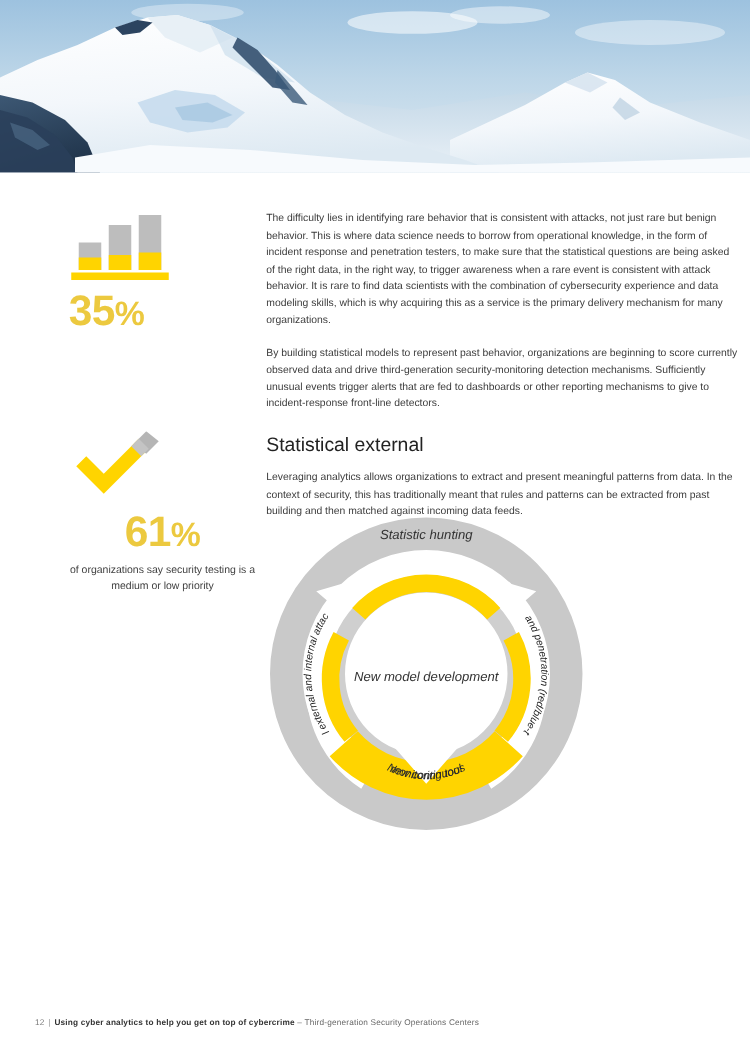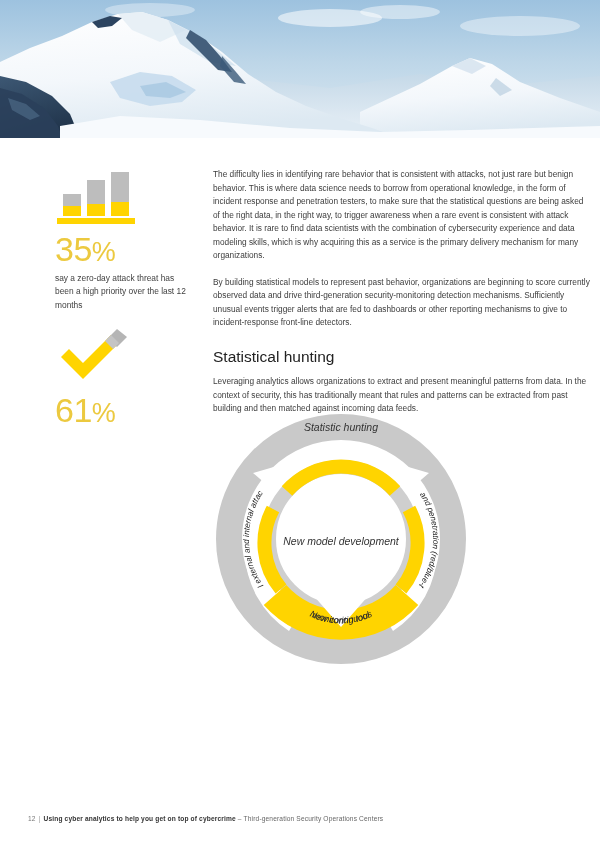--- a/index.html
+++ b/index.html
@@ -30,33 +30,33 @@
     position: absolute;
     left: 55px; top: 168px;
     width: 140px;
   }
   .stat { margin-bottom: 0; }
   .stat-icon { height: 62px; margin-bottom: 2px; }
   .stat-icon svg { display: block; }
   .stat-number {
     font-size: 34px;
     color: #ecc93f;
-    font-weight: 400;
+    font-weight: 700;
     letter-spacing: -0.5px;
     line-height: 1.05;
     margin: 0 0 4px 0;
   }
   .stat-number .pct { font-size: 27px; }
   .stat-caption {
     font-size: 8.4px;
     color: #3f3f3f;
     line-height: 1.62;
     margin: 0;
   }
-  .stat2 { position: absolute; left: 0; top: 161px; width: 150px; }
+  .stat2 { position: absolute; left: 0; top: 177px; width: 150px; text-align: center; }
 
   
   .body-col {
     position: absolute;
     left: 213px; top: 168px;
     width: 378px;
   }
   .para {
     font-size: 8.3px;
     color: #3c3c3c;
@@ -165,42 +165,42 @@
         <rect x="32" y="12" width="18" height="36" fill="#bdbdbd"></rect>
         <rect x="32" y="36" width="18" height="12" fill="#ffd400"></rect>
 
         <rect x="56" y="4" width="18" height="44" fill="#bdbdbd"></rect>
         <rect x="56" y="34" width="18" height="14" fill="#ffd400"></rect>
 
         <rect x="2" y="50" width="78" height="6" fill="#ffd400"></rect>
       </svg>
     </div>
     <div class="stat-number"><span>35</span><span class="pct">%</span></div>
-    <p class="stat-caption">say a zero-day attack threat has been a high priority over the last 12 months</p>
   </div>
 
   <div class="stat stat2">
     <div class="stat-icon">
       <svg width="86" height="56" viewBox="0 0 86 56">
 
         <path d="M6,28 L14,20 L28,34 L56,6 L64,14 L28,50 Z" fill="#ffd400"></path>
 
         <path d="M52,10 L62,0 L72,8 L62,18 Z" fill="#b5b5b5"></path>
         <path d="M56,6 L64,14 L58,20 L50,12 Z" fill="#c4c4c4"></path>
       </svg>
     </div>
     <div class="stat-number"><span>61</span><span class="pct">%</span></div>
+    <p class="stat-caption">of organizations say security testing is a medium or low priority</p>
   </div>
 
 </div>
 
 <div class="body-col">
   <p class="para">The difficulty lies in identifying rare behavior that is consistent with attacks, not just rare but benign behavior. This is where data science needs to borrow from operational knowledge, in the form of incident response and penetration testers, to make sure that the statistical questions are being asked of the right data, in the right way, to trigger awareness when a rare event is consistent with attack behavior. It is rare to find data scientists with the combination of cybersecurity experience and data modeling skills, which is why acquiring this as a service is the primary delivery mechanism for many organizations.</p>
   <p class="para">By building statistical models to represent past behavior, organizations are beginning to score currently observed data and drive third-generation security-monitoring detection mechanisms. Sufficiently unusual events trigger alerts that are fed to dashboards or other reporting mechanisms to give to incident-response front-line detectors.</p>
-  <h2 class="section-title">Statistical hunting</h2>
+  <h2 class="section-title">Statistical external</h2>
   <p class="para">Leveraging analytics allows organizations to extract and present meaningful patterns from data. In the context of security, this has traditionally meant that rules and patterns can be extracted from past building and then matched against incoming data feeds.</p>
 </div>
 
 <div class="diagram">
   <svg width="252" height="252" viewBox="0 0 252 252">
     <defs>
 
       <path id="leftArcPath" d="M 48,172 A 82,82 0 0 1 48,80" fill="none"></path>
       <path id="rightArcPath" d="M 204,80 A 82,82 0 0 1 204,172" fill="none"></path>
       <path id="botArcPath" d="M 72,186 A 72,72 0 0 0 180,186" fill="none"></path>

